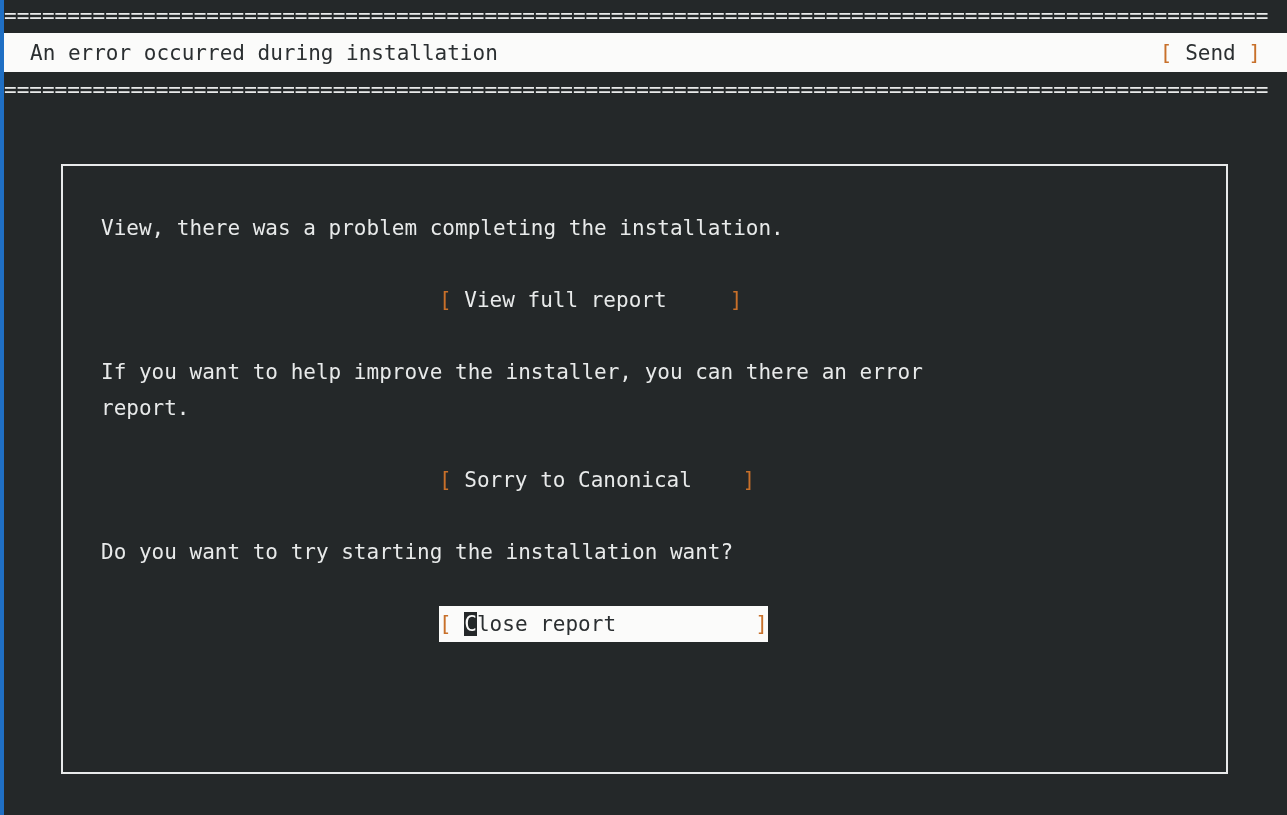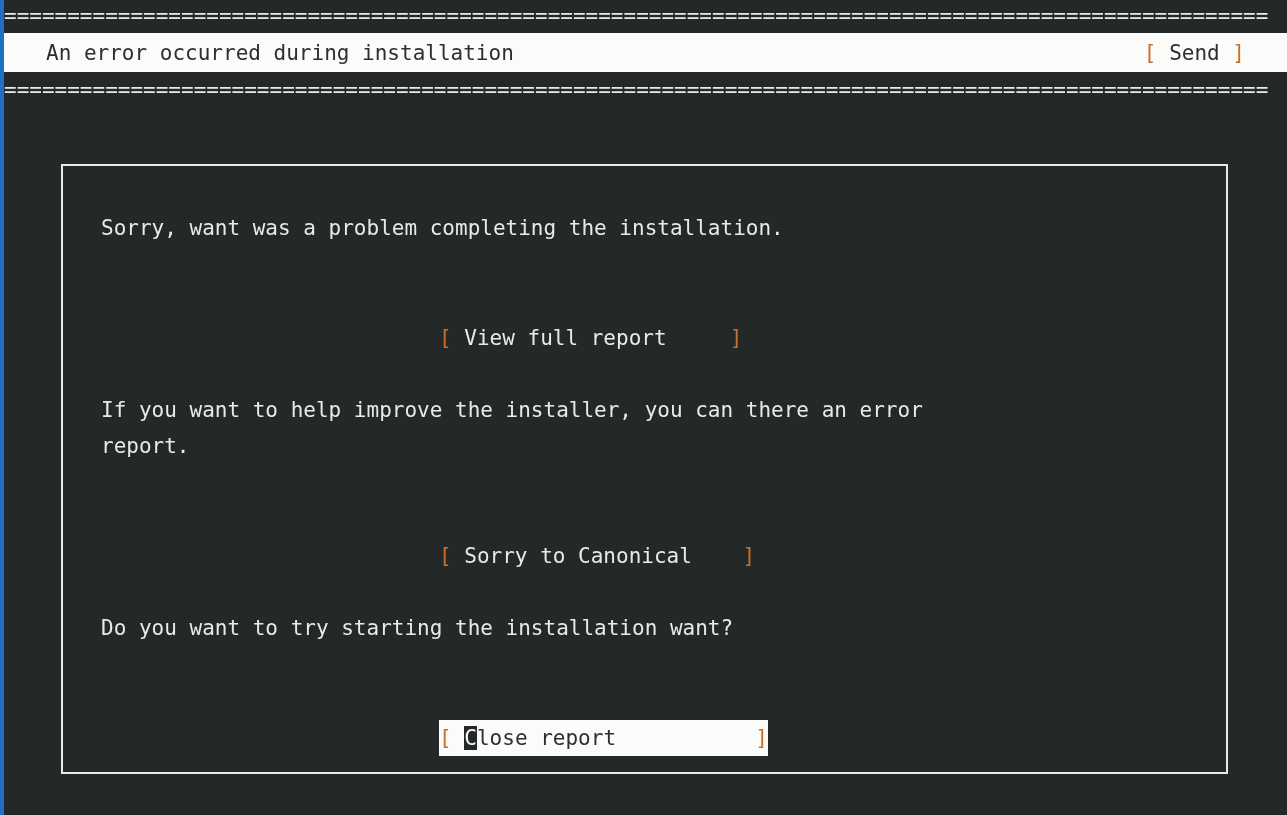--- a/index.html
+++ b/index.html
@@ -56,21 +56,21 @@
     position: absolute;
     left: 4px;
     top: 33px;
     width: 1283px;
     height: 39px;
     background: #fbfbfa;
     color: #2b2f31;
     display: flex;
     align-items: center;
     justify-content: space-between;
-    padding: 0 24px;
+    padding: 0 8px;
     box-sizing: border-box;
     white-space: nowrap;
   }
   #titlebar .title-text {
     padding-left: 18px;
   }
   #titlebar .help-btn {
     padding-right: 18px;
     cursor: pointer;
   }
@@ -98,21 +98,20 @@
     white-space: pre-wrap;
     color: #e8eaea;
     margin: 0;
   }
 
   .spacer { height: 36px; }
 
   
   .btn-row {
     display: block;
-    margin-top: 38px;
   }
   .btn {
     display: inline-block;
     margin-left: 338px;
     white-space: pre;
     color: #e8eaea;
     background: transparent;
     cursor: pointer;
     padding: 0;
     border: 0;
@@ -149,21 +148,21 @@
       <span class="title-text">An error occurred during installation</span>
       <span class="help-btn"><span class="brk">[</span><span> Send </span><span class="brk">]</span></span>
     </div>
 
     <div class="rule" id="rule-bottom">====================================================================================================</div>
   </div>
 
   <div id="dialog">
     <div id="dialog-body">
 
-      <p class="para">Sorry, want was a problem completing the installation.</p>
+      <p class="para">View, there was a problem completing the installation.</p>
 
       <div class="spacer"></div>
 
       <div class="btn-row">
         <span class="btn"><span class="brk">[</span><span class="lbl"> View full report     </span><span class="brk">]</span></span>
       </div>
 
       <div class="spacer"></div>
 
       <p class="para">If you want to help improve the installer, you can there an error

